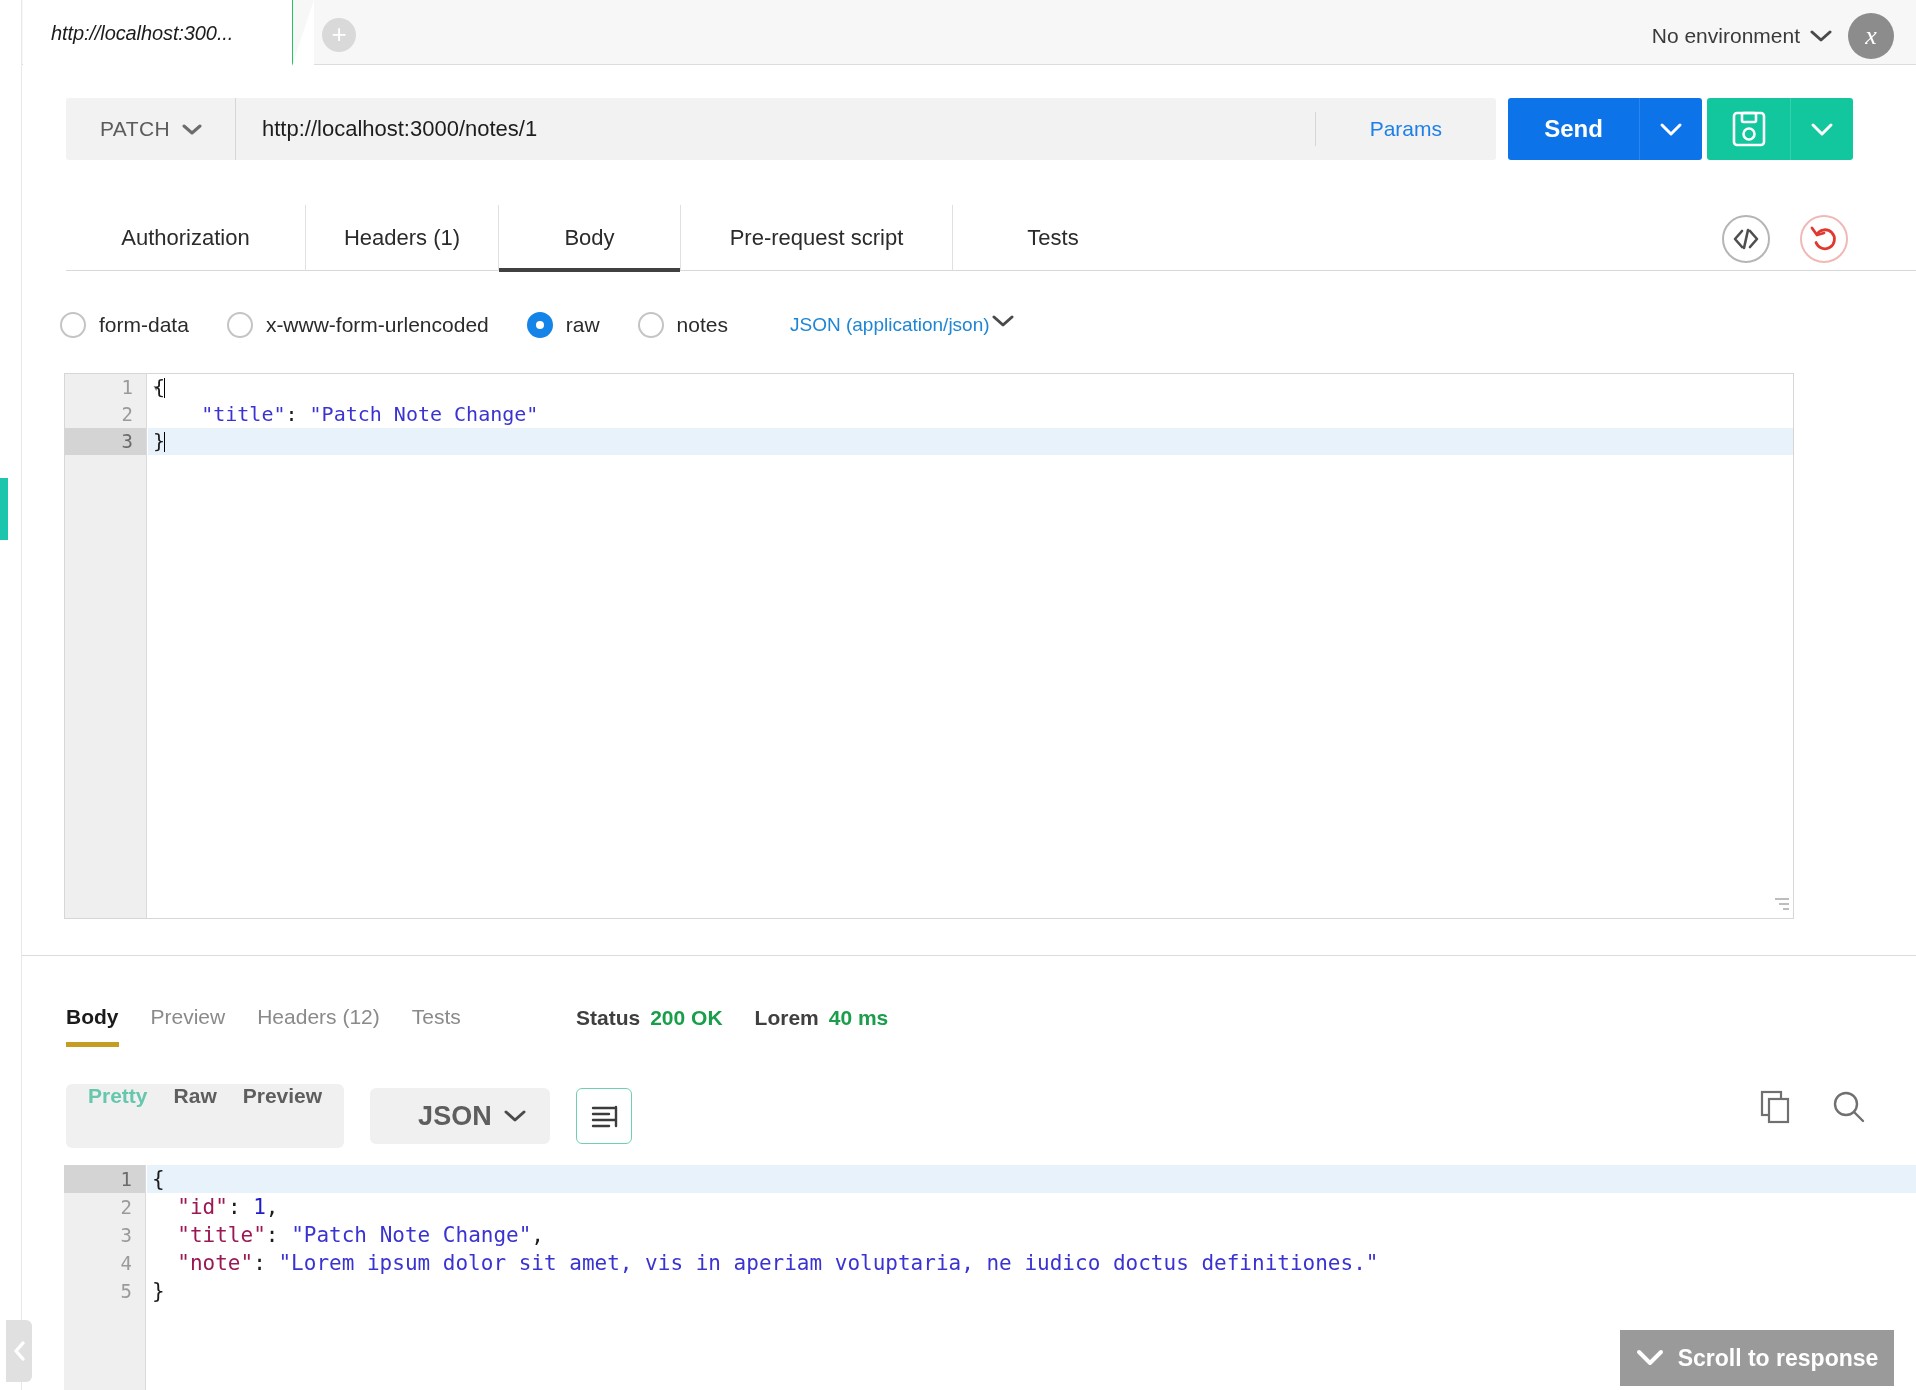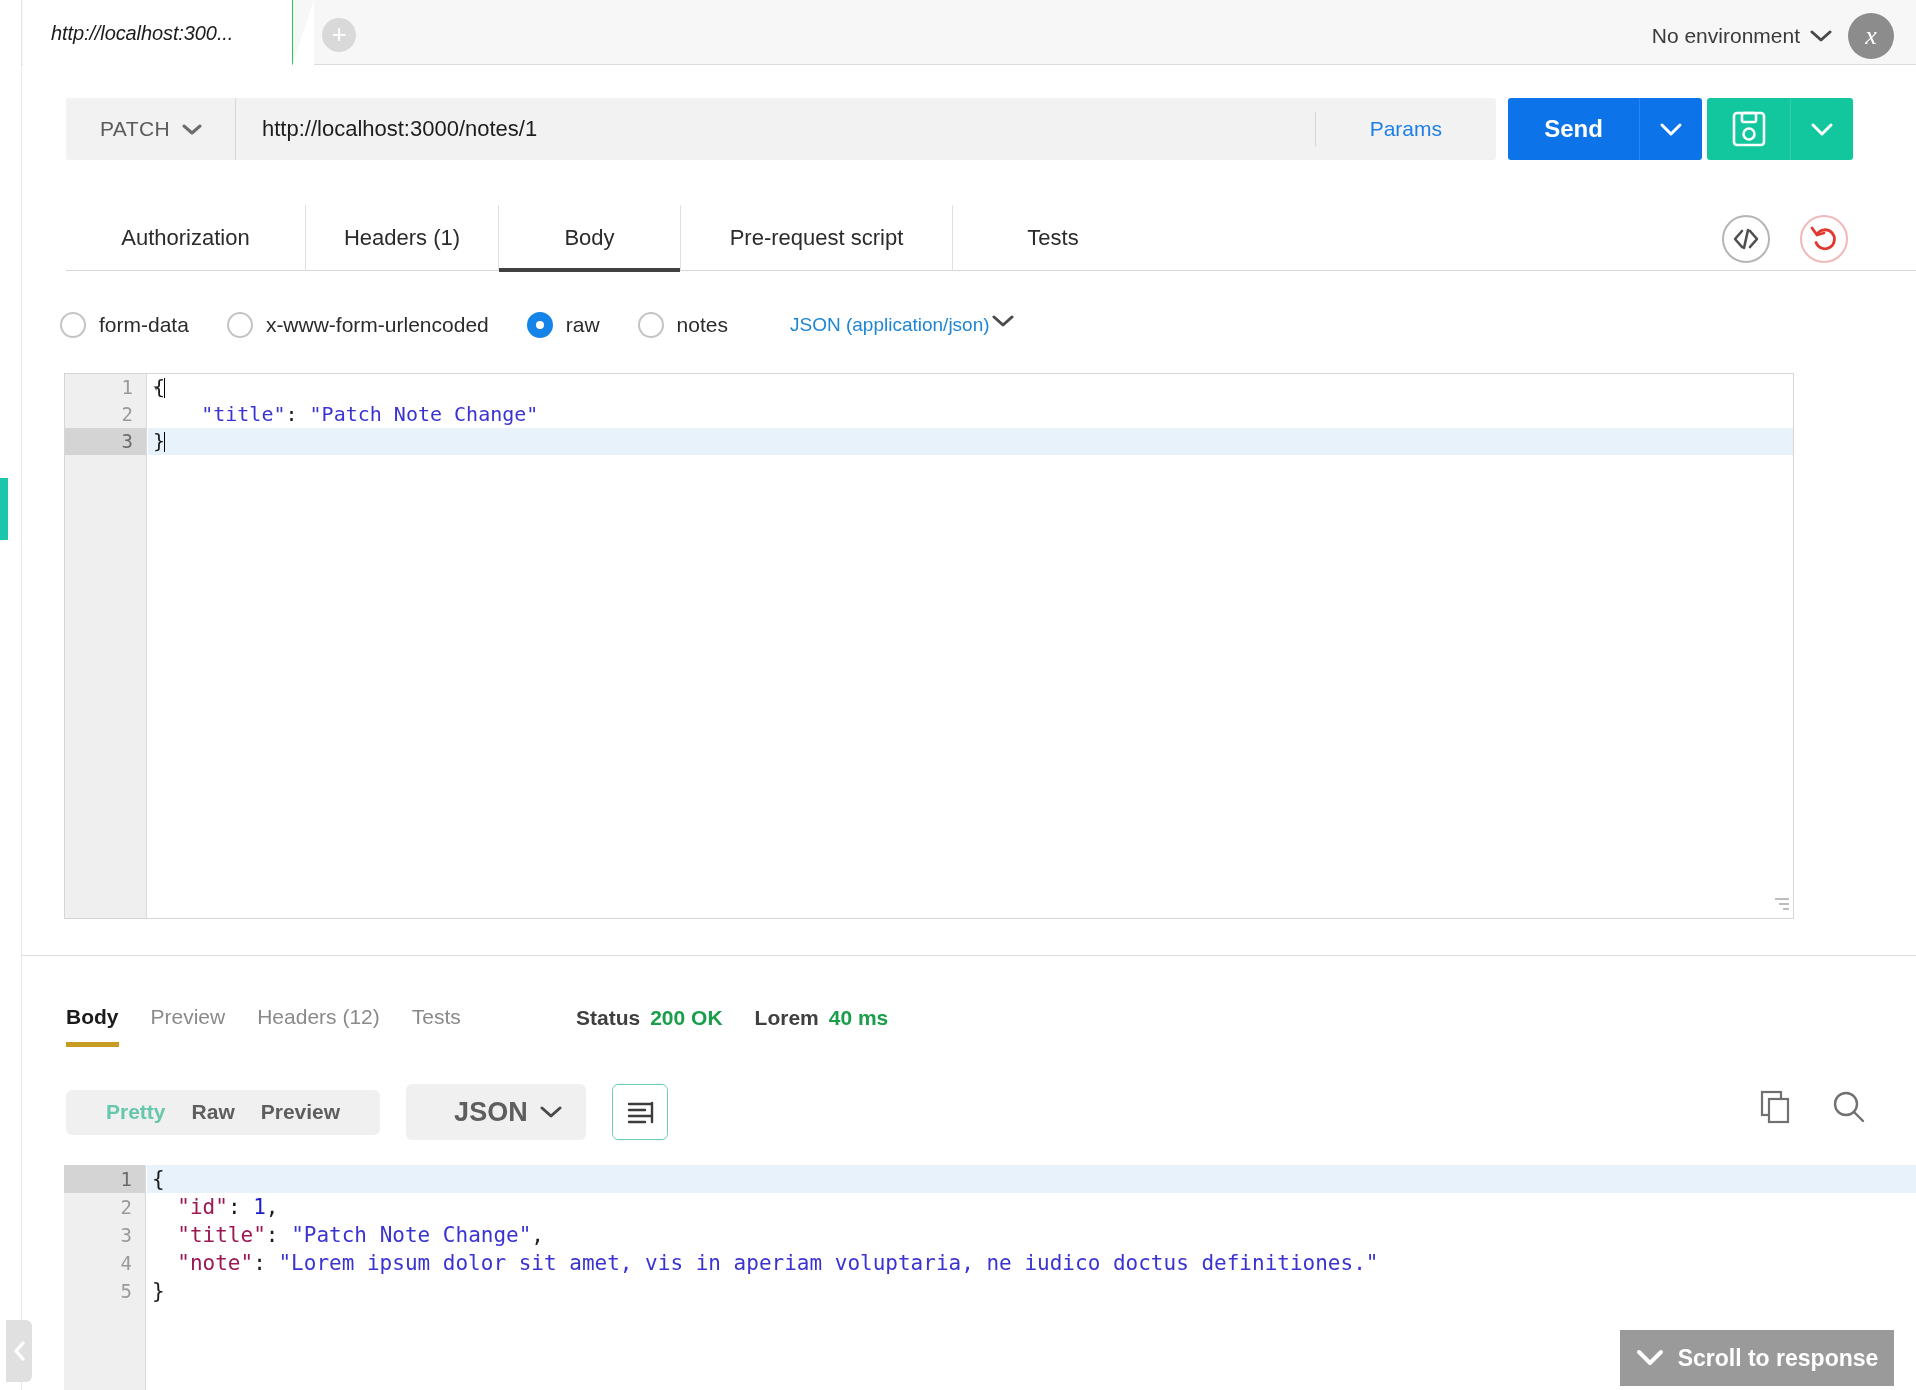--- a/index.html
+++ b/index.html
@@ -340,25 +340,25 @@
   .st-value { font-size: 21px; color: #1a9e4b; font-weight: bold; }
   .st-gap { width: 12px; }
 
   
   .res-toolbar {
     position: absolute;
     left: 66px; top: 1084px;
     display: flex; align-items: center; gap: 26px;
   }
   .seg {
-    display: flex; align-items: center;
+    display: flex; 
     background: #f0f0f0;
     border-radius: 6px;
-    height: 45px;
-    padding: 0 40px;
+    height: 64px;
+    padding: 0 22px;
     gap: 26px;
   }
   .seg-item { font-size: 21px; color: #5e5e5e; font-weight: bold; cursor: pointer; }
   .seg-item.active { color: #66c7ad; }
   .seg2 {
     display:flex; align-items:center; gap: 12px;
     background:#f0f0f0; border-radius:6px; height:56px; padding: 0 24px;
     cursor: pointer;
   }
   .seg2-label { font-size:27px; color:#5e5e5e; font-weight:bold;margin-left:24px; }

